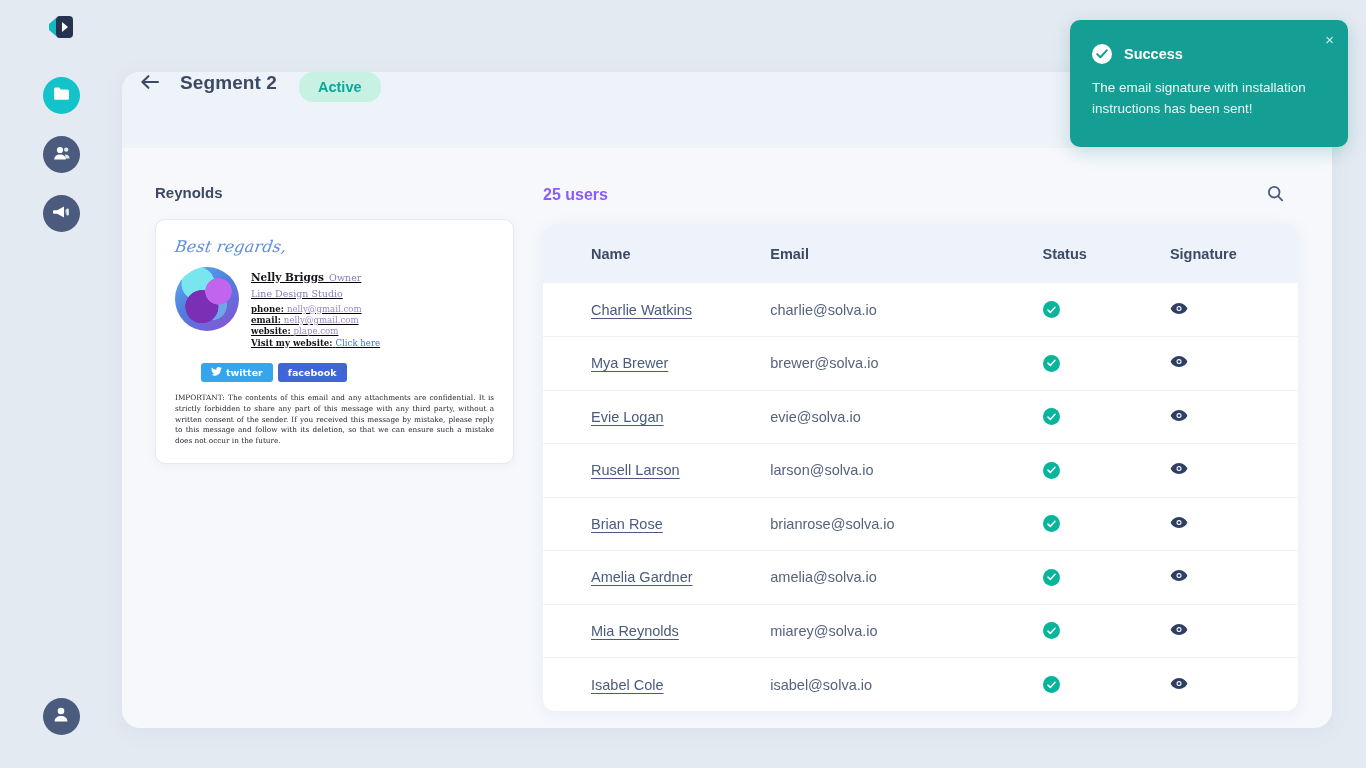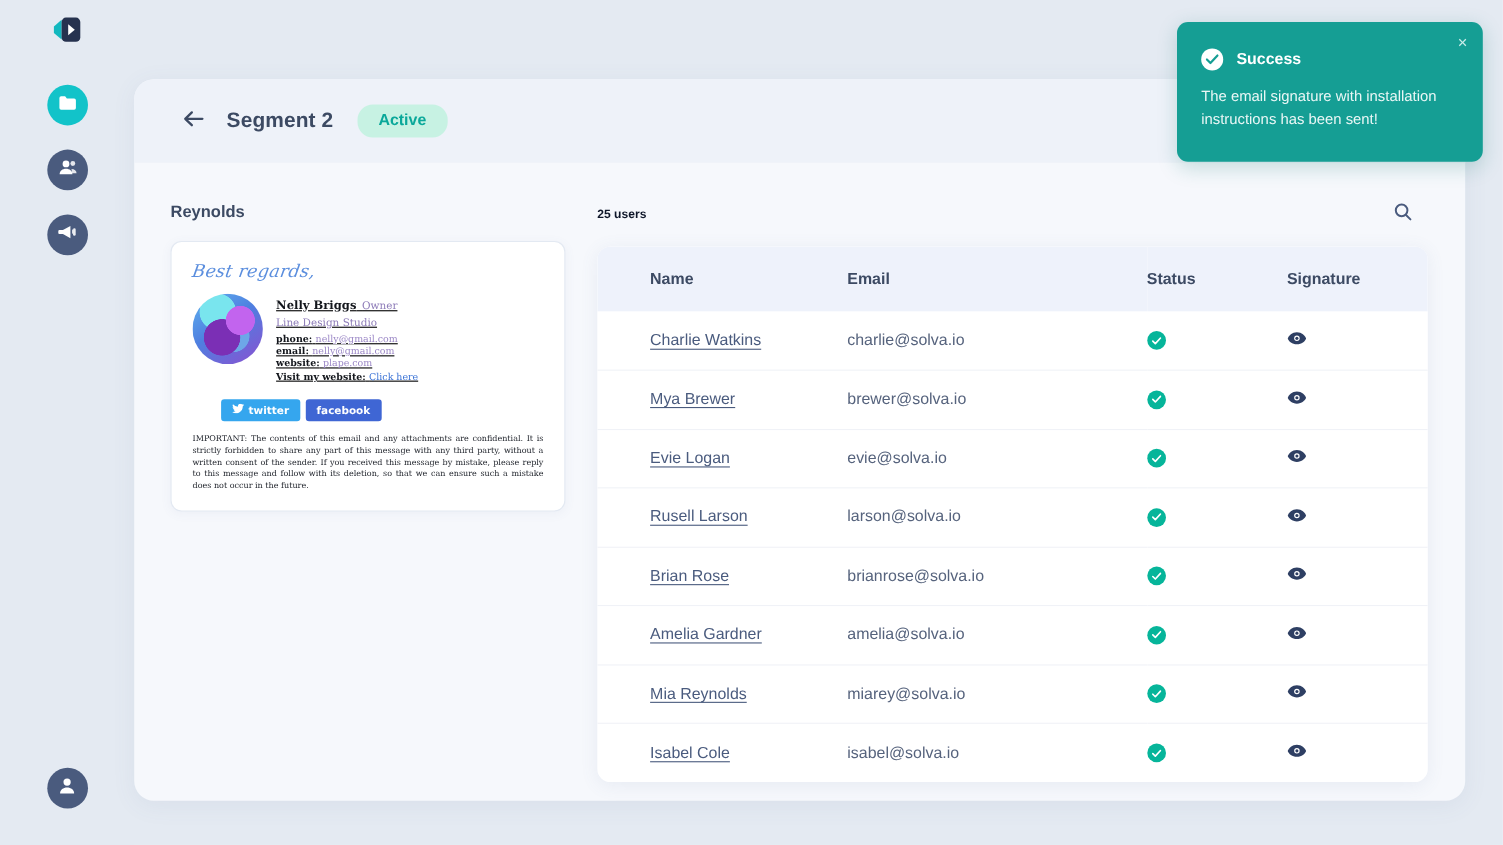--- a/index.html
+++ b/index.html
@@ -40,22 +40,22 @@
     position: absolute; left: 122px; top: 72px;
     width: 1210px; height: 656px;
     background: #f6f8fc;
     border-radius: 18px;
     box-shadow: 0 4px 22px rgba(80,100,140,0.07);
   }
   .panel-header {
     height: 76px;
     background: #eef2f9;
     border-radius: 18px 18px 0 0;
-    display: flex; align-items: center;
-    padding-left: 42px;
+    display: flex; align-items: flex-start;
+    padding-left: 16px;
   }
   .back-arrow {
     width: 24px; height: 24px; cursor: pointer;
     display: flex; align-items: center; justify-content: center;
   }
   .page-title {
     margin-left: 18px;
     font-size: 19px; font-weight: bold;
     color: #3c4a63; letter-spacing: .1px;
   }
@@ -121,21 +121,21 @@
     font-size: 7.3px; line-height: 1.48; color: #1b1f27;
     text-align: justify;
   }
 
   
   .users-col { flex: 1; margin-left: 28px; }
   .users-head {
     display: flex; align-items: center; justify-content: space-between;
     margin-bottom: 18px; padding-right: 12px;
   }
-  .users-count { font-size: 11px; font-weight: bold; color: #0f172a; }
+  .users-count { font-size: 16px; font-weight: bold; color: #8b5cf6; }
   .search-btn { cursor: pointer; width: 22px; height: 22px;
                 display: flex; align-items: center; justify-content: center; }
   .table-card {
     background: #fff; border-radius: 12px;
     box-shadow: 0 3px 16px rgba(90,110,150,0.09);
     overflow: hidden;
   }
   table { width: 100%; border-collapse: collapse; }
   thead tr { background: #eef2fb; height: 59px; }
   th {

